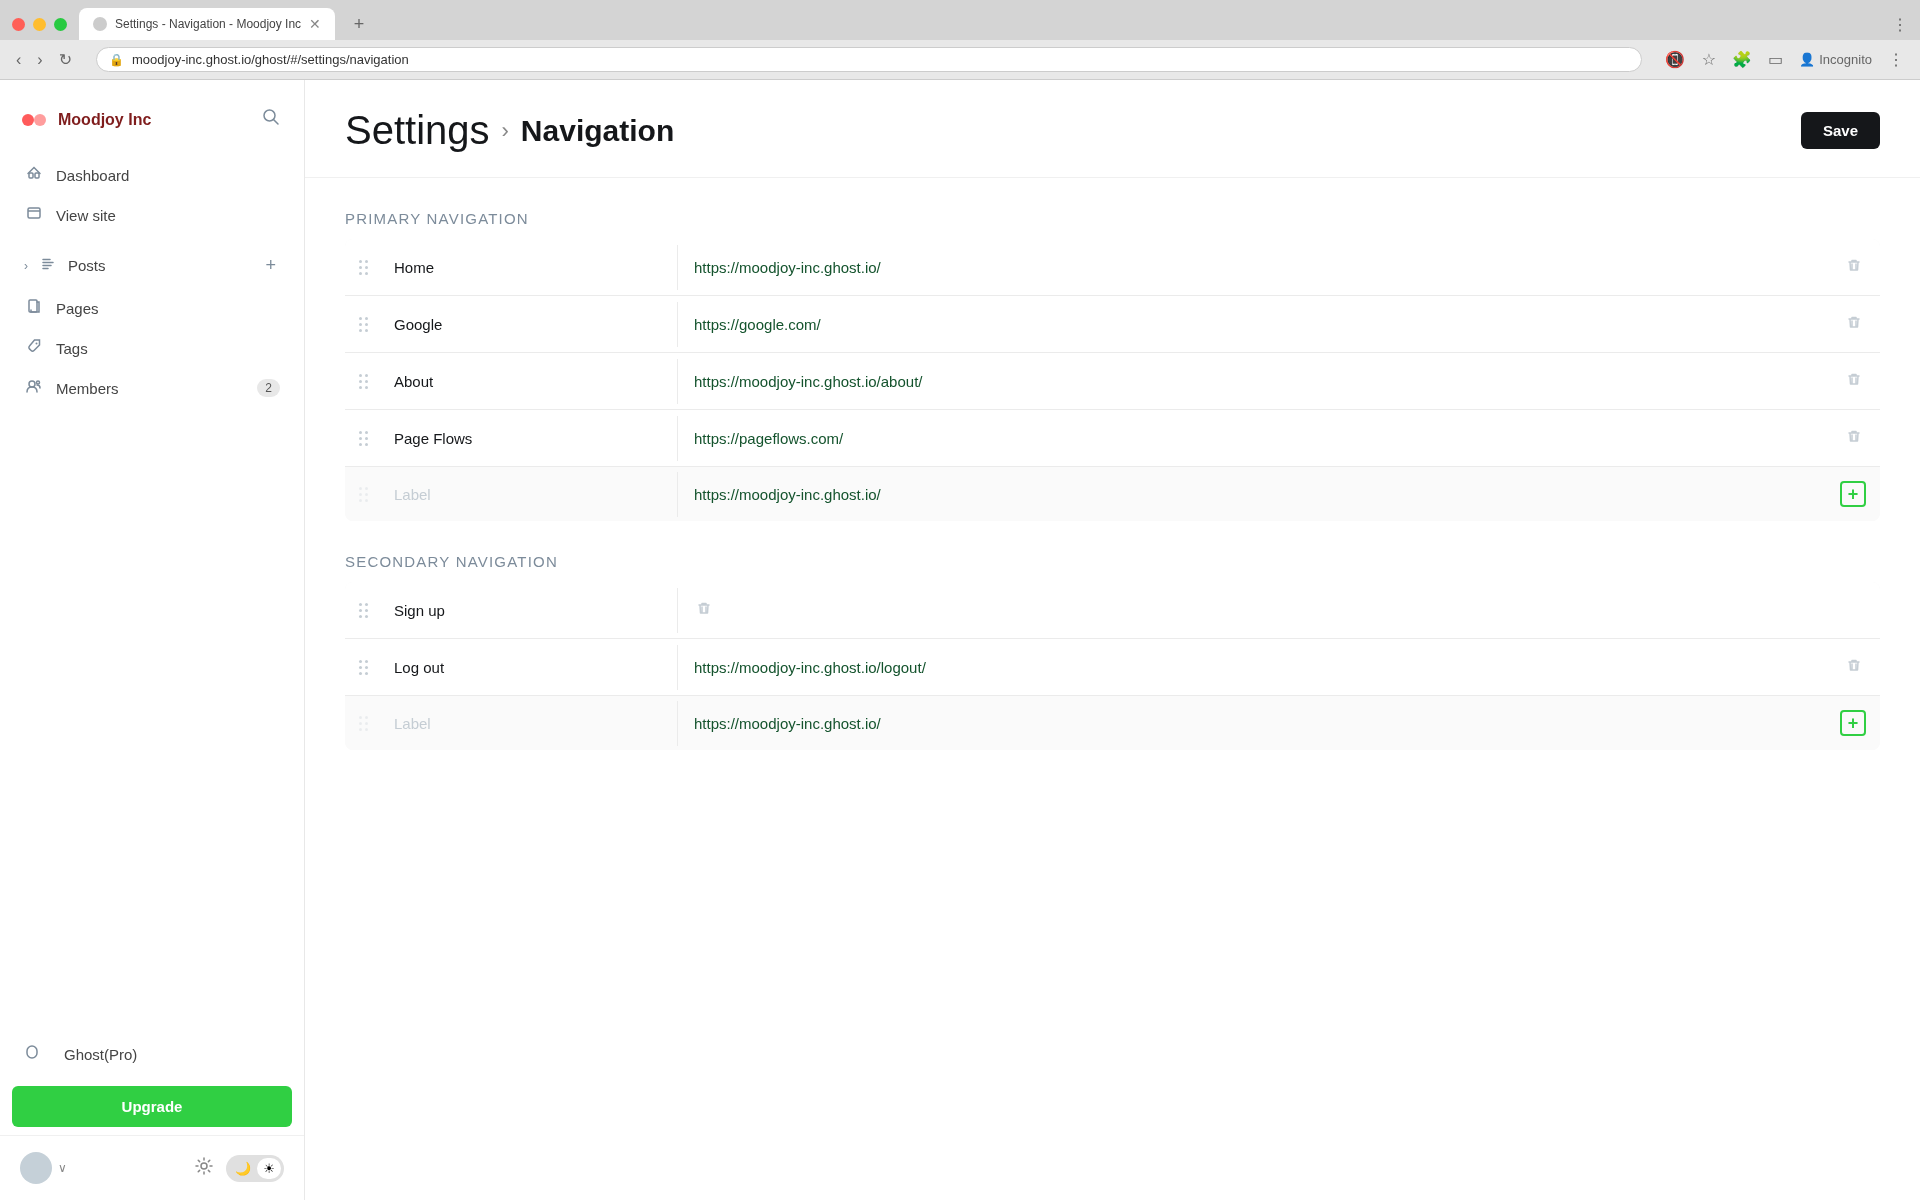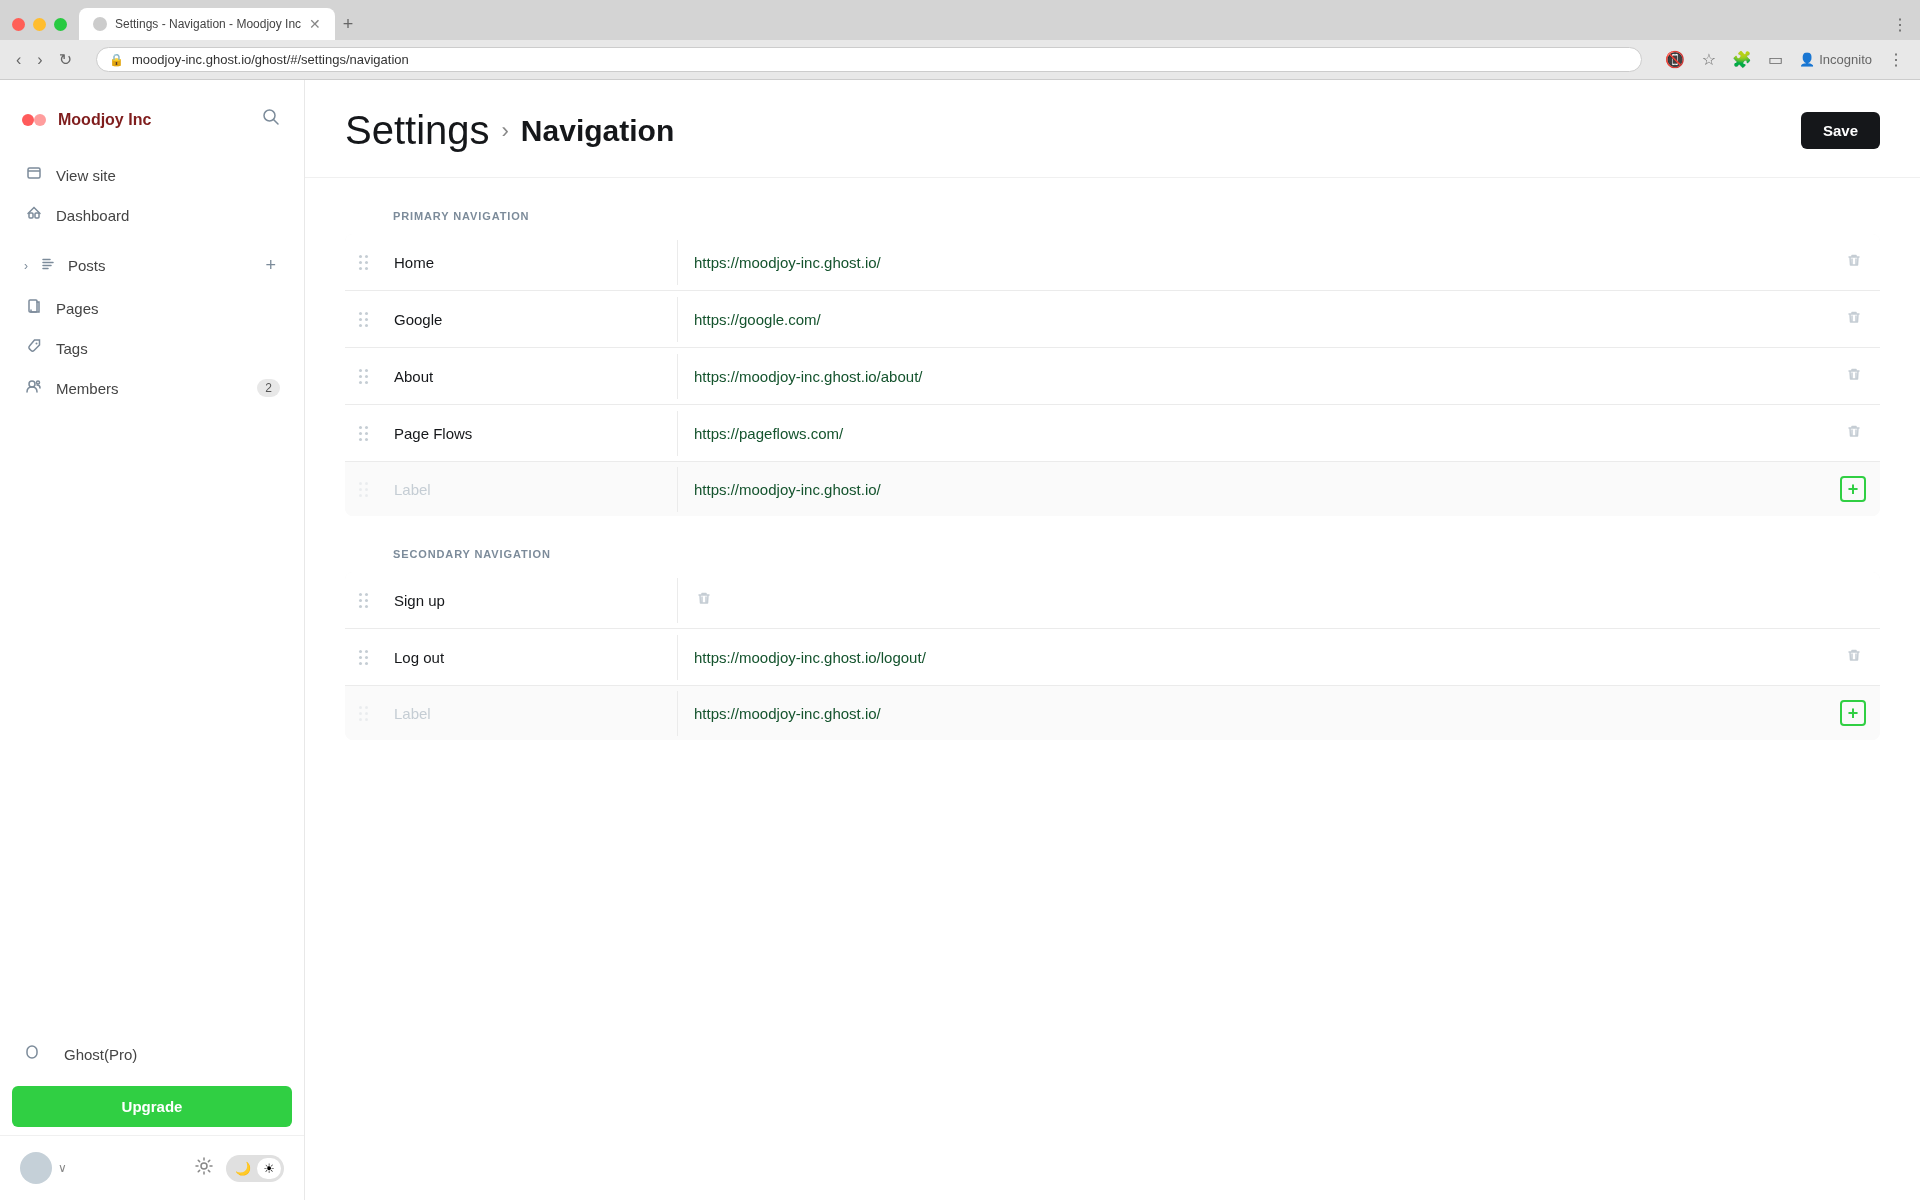--- a/index.html
+++ b/index.html
@@ -62,21 +62,21 @@
     .main-content { flex: 1; overflow-y: auto; background: #fff; padding: 0; }
     .page-header { display: flex; align-items: center; justify-content: space-between; padding: 28px 40px 24px; border-bottom: 1px solid #f0f0f0; }
     .breadcrumb { display: flex; align-items: center; gap: 12px; }
     .breadcrumb-settings { font-size: 40px; font-weight: 300; color: #15171a; }
     .breadcrumb-arrow { font-size: 22px; color: #888; }
     .breadcrumb-current { font-size: 30px; font-weight: 700; color: #15171a; }
     .save-btn { background: #15171a; color: #fff; border: none; border-radius: 6px; padding: 10px 22px; font-size: 15px; font-weight: 600; cursor: pointer; }
 
     
     .nav-content { padding: 32px 40px; }
-    .section-label { font-size: 11px; font-weight: 700; color: #7c8b9a; letter-spacing: 0.08em; text-transform: uppercase; margin-bottom: 12px; margin-left: 48px; }
+    .section-label { font-size: 15px; font-weight: 400; color: #7c8b9a; letter-spacing: 0.08em; text-transform: uppercase; margin-bottom: 12px; }
 
     .nav-table { background: #f9f9f9; border-radius: 8px; overflow: hidden; margin-bottom: 32px; }
     .nav-row { display: flex; align-items: center; border-bottom: 1px solid #ebebeb; background: #fff; }
     .nav-row:last-child { border-bottom: none; }
     .drag-handle { padding: 14px 10px 14px 14px; color: #c5cdd4; font-size: 14px; cursor: grab; display: flex; flex-direction: column; gap: 3px; }
     .drag-dot-row { display: flex; gap: 3px; }
     .drag-dot { width: 3px; height: 3px; background: #c5cdd4; border-radius: 50%; }
     .nav-label-input { flex: 0 0 300px; padding: 14px 16px; border: none; outline: none; font-size: 15px; color: #15171a; background: #fff; border-right: 1px solid #ebebeb; }
     .nav-label-input::placeholder { color: #c5cdd4; }
     .nav-url-input { flex: 1; padding: 14px 16px; border: none; outline: none; font-size: 15px; color: #14532d; background: #fff; }
@@ -91,21 +91,21 @@
 </head>
 <body>
 
 <div class="browser-chrome">
   <div style="display:flex; background:#d4d4d4; align-items:center; padding: 8px 12px 0 12px; gap:8px;">
     <div class="window-controls" style="padding:0; margin-right:4px;">
       <div class="wc wc-red"></div>
       <div class="wc wc-yellow"></div>
       <div class="wc wc-green"></div>
     </div>
-    <div style="display:flex; flex:1; gap:0;">
+    <div style="display:flex; flex:1; gap:11px;">
       <div class="tab">
         <div class="tab-favicon"></div>
         <span class="tab-title">Settings - Navigation - Moodjoy Inc</span>
         <span class="tab-close">✕</span>
       </div>
       <button class="tab-new">+</button>
     </div>
     <div style="flex:1"></div>
     <span style="color:#666; font-size:16px; cursor:pointer;">⋮</span>
   </div>
@@ -150,35 +150,35 @@
           <circle cx="7.5" cy="7.5" r="5.5" stroke="#7c8b9a" stroke-width="1.5"></circle>
           <line x1="11.5" y1="11.5" x2="16" y2="16" stroke="#7c8b9a" stroke-width="1.5" stroke-linecap="round"></line>
         </svg>
       </button>
     </div>
 
     <div class="sidebar-nav">
       <div class="nav-item">
         <span class="nav-icon">
           <svg width="16" height="16" viewBox="0 0 16 16" fill="none">
-              <rect x="2" y="3" width="12" height="10" rx="1.5" stroke="#7c8b9a" stroke-width="1.5"></rect>
-              <line x1="2" y1="6" x2="14" y2="6" stroke="#7c8b9a" stroke-width="1.5"></line>
-            </svg>
-        </span>
-        <span class="nav-label">View site</span>
-      </div>
-      <div class="nav-item">
-        <span class="nav-icon">
-          <svg width="16" height="16" viewBox="0 0 16 16" fill="none">
               <path d="M2 8.5L8 2.5L14 8.5" stroke="#7c8b9a" stroke-width="1.5" stroke-linecap="round"></path>
               <rect x="3" y="8" width="4" height="5" rx="1" stroke="#7c8b9a" stroke-width="1.5"></rect>
               <rect x="9" y="8" width="4" height="5" rx="1" stroke="#7c8b9a" stroke-width="1.5"></rect>
             </svg>
         </span>
         <span class="nav-label">Dashboard</span>
+      </div>
+      <div class="nav-item">
+        <span class="nav-icon">
+          <svg width="16" height="16" viewBox="0 0 16 16" fill="none">
+              <rect x="2" y="3" width="12" height="10" rx="1.5" stroke="#7c8b9a" stroke-width="1.5"></rect>
+              <line x1="2" y1="6" x2="14" y2="6" stroke="#7c8b9a" stroke-width="1.5"></line>
+            </svg>
+        </span>
+        <span class="nav-label">View site</span>
       </div>
 
       <div class="nav-section">
         <div class="nav-item-posts">
           <span class="nav-chevron">›</span>
           <div class="posts-left">
             <span class="nav-icon">
               <svg width="16" height="16" viewBox="0 0 16 16" fill="none">
                   <path d="M3 3.5L10 3.5M3 6.5L13 6.5M3 9.5L11 9.5M3 12.5L8 12.5" stroke="#7c8b9a" stroke-width="1.5" stroke-linecap="round"></path>
                 </svg>

